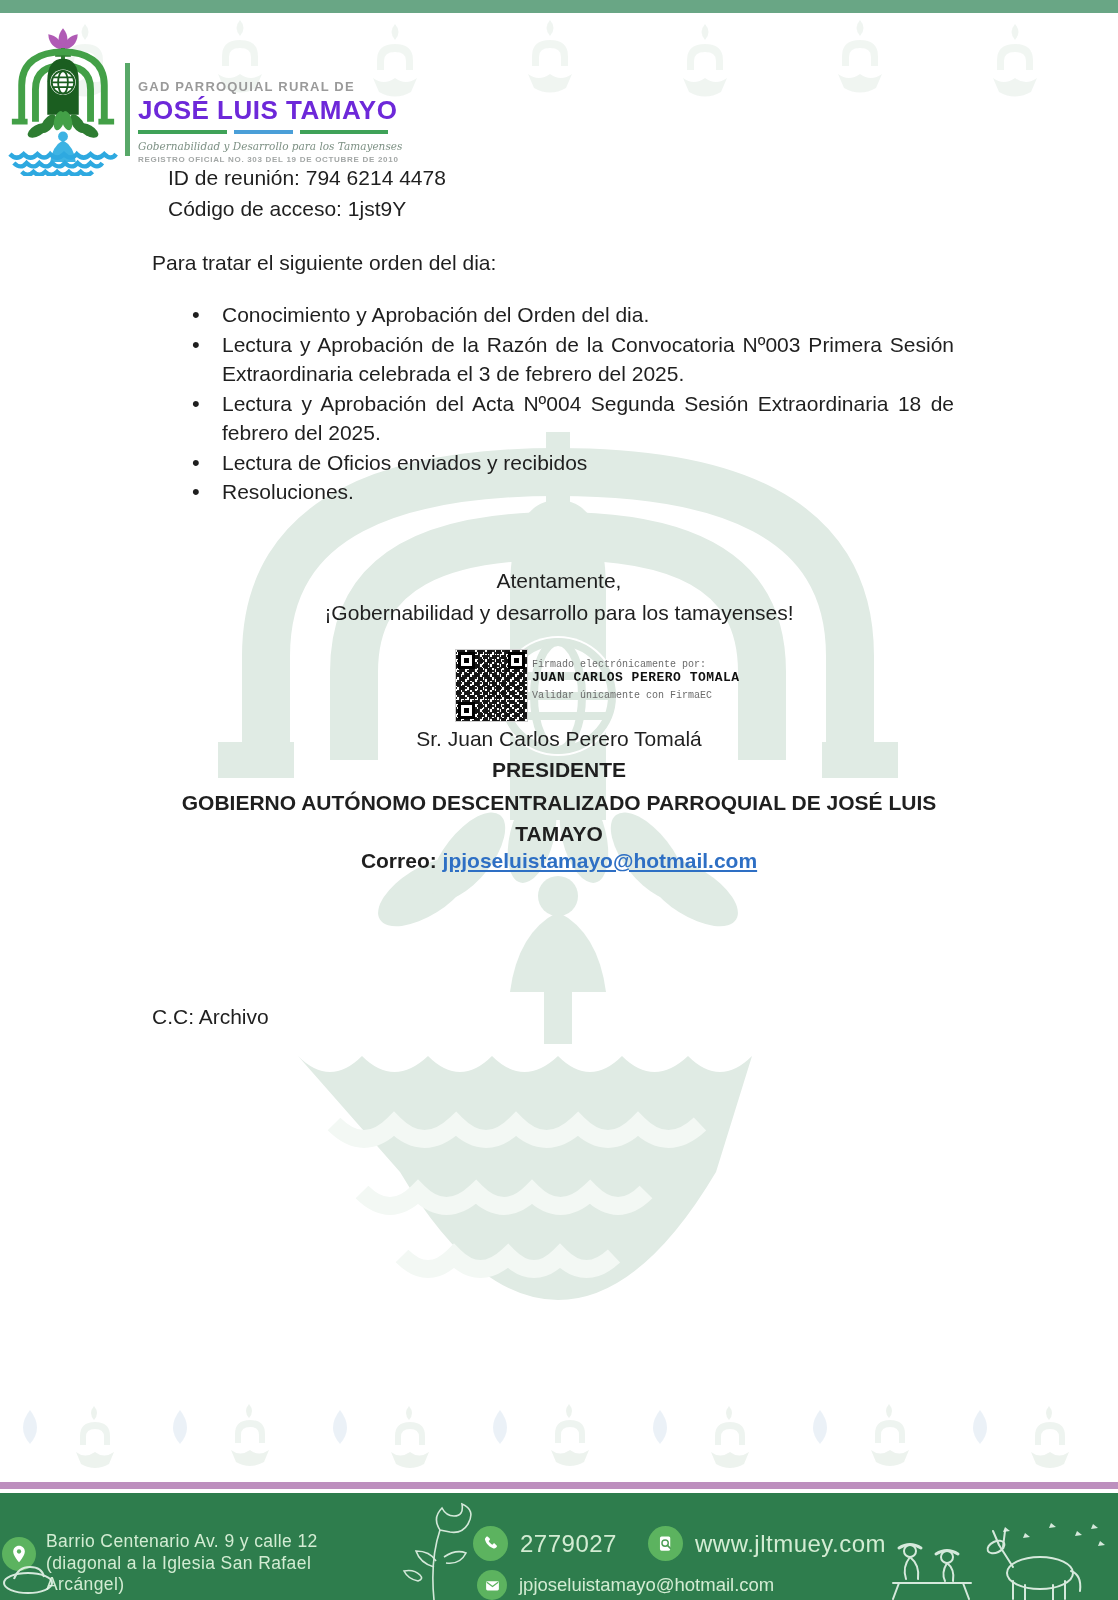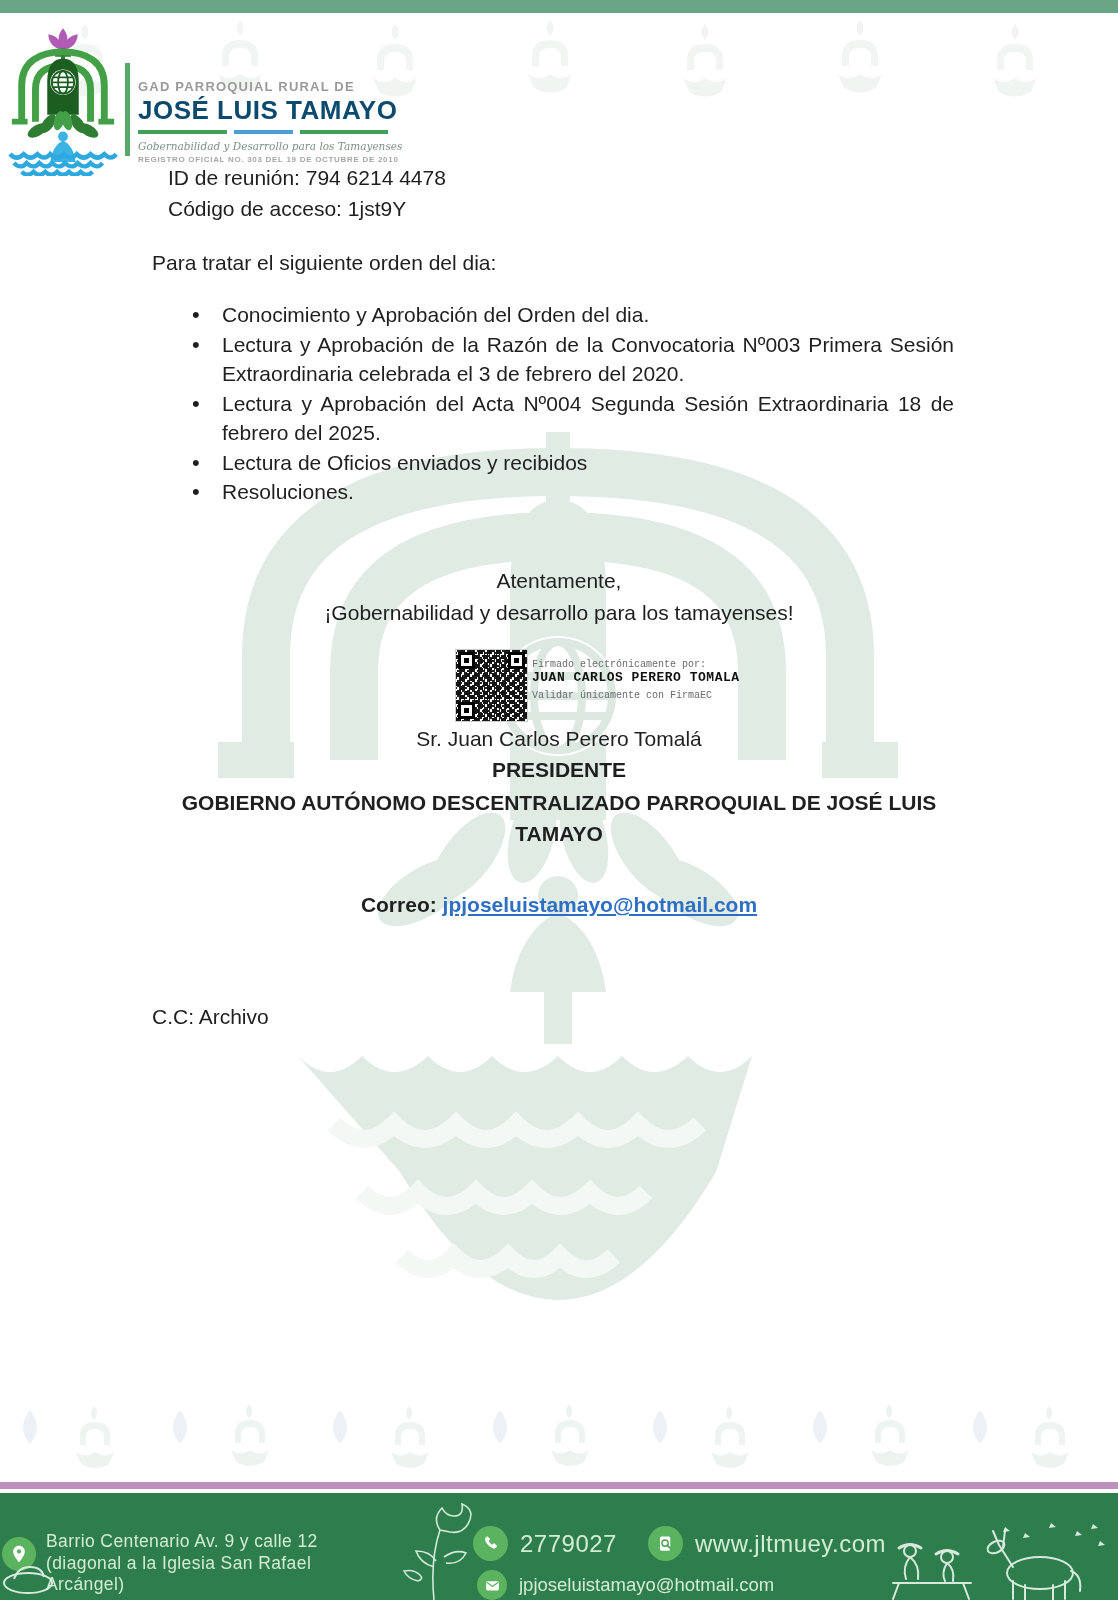--- a/index.html
+++ b/index.html
@@ -19,21 +19,21 @@
   .wm-bottom { top:1392px; height:92px; opacity:.7; }
 
   
   .wm-center { position:absolute; left:178px; top:420px; width:760px; height:880px; pointer-events:none; }
 
   
   .logo { position:absolute; left:4px; top:26px; width:118px; height:150px; }
   .logo-divider { position:absolute; left:125px; top:63px; width:5px; height:93px; background:#58a868; }
   .org-text { position:absolute; left:138px; top:79px; width:300px; }
   .org-super { font-size:13px; letter-spacing:1.2px; color:#9a9a9a; font-weight:bold; }
-  .org-title { font-size:26px; font-weight:bold; color:#0c4a6e; letter-spacing:.5px; margin-top:1px; }
+  .org-title { font-size:26px; font-weight:bold; color:#6d28d9; letter-spacing:.5px; margin-top:1px; }
   .org-rule { display:flex; gap:7px; width:250px; margin-top:4px; }
   .org-rule span { height:4px; }
   .org-rule .g { flex:1.5; background:#3fa258; }
   .org-rule .b { flex:1; background:#4a9fd8; }
   .org-tagline { margin-top:6px; font-family:"DejaVu Serif", serif; font-style:italic; font-size:10.5px; color:#7d9184; }
   .org-registry { margin-top:3px; font-size:8px; letter-spacing:.7px; color:#a3a7a6; font-weight:bold; }
 
   
   .meeting { position:absolute; left:168px; top:162px; font-size:21px; line-height:31px; }
   .intro { position:absolute; left:152px; top:251px; font-size:21px; }
@@ -60,21 +60,21 @@
   .f-tl { left:2px; top:2px; } .f-tr { right:2px; top:2px; } .f-bl { left:2px; bottom:2px; }
   .stamp-text { margin-left:4px; padding-top:10px; width:230px; font-family:"Liberation Mono", monospace; }
   .stamp-tiny { font-size:10px; color:#6b6b6b; white-space:nowrap; }
   .stamp-name { font-size:13px; font-weight:bold; color:#111; line-height:15px; letter-spacing:.5px; width:215px; }
   .stamp-note { margin-top:5px; }
 
   .signer { top:727px; font-size:21px; }
   .sig-title { top:758px; font-size:21px; font-weight:bold; }
   .sig-org { position:absolute; left:167px; top:788px; width:784px; text-align:center;
              font-size:21px; font-weight:bold; line-height:30.5px; }
-  .email-line { top:849px; font-size:21px; font-weight:bold;margin-top:44px; }
+  .email-line { top:849px; font-size:21px; font-weight:bold; }
   .email-link { color:#2e6fc4; text-decoration:underline; cursor:pointer; }
   .cc { position:absolute; left:152px; top:1005px; font-size:21px; }
 
   
   .purple-line { position:absolute; left:0; top:1482px; width:1118px; height:7px; background:#bd8fbe; }
   .footer-green { position:absolute; left:0; top:1493px; width:1118px; height:107px; background:#2e7d4d; overflow:hidden; }
   .f-item { position:absolute; display:flex; align-items:flex-start; }
   .f-circle { border-radius:50%; background:#5cb35f; display:flex; align-items:center; justify-content:center; flex:none; }
   .f-text { color:#d3ecd3; }
   .f-address { left:2px; top:38px; }
@@ -233,21 +233,21 @@
 
   <div class="meeting">
     <div>ID de reunión: 794 6214 4478</div>
     <div>Código de acceso: 1jst9Y</div>
   </div>
 
   <p class="intro">Para tratar el siguiente orden del dia:</p>
 
   <ul class="agenda">
     <li>Conocimiento y Aprobación del Orden del dia.</li>
-    <li>Lectura y Aprobación de la Razón de la Convocatoria Nº003 Primera Sesión Extraordinaria celebrada el 3 de febrero del 2020.</li>
+    <li>Lectura y Aprobación de la Razón de la Convocatoria Nº003 Primera Sesión Extraordinaria celebrada el 3 de febrero del 2025.</li>
     <li>Lectura y Aprobación del Acta Nº004 Segunda Sesión Extraordinaria 18 de febrero del 2025.</li>
     <li>Lectura de Oficios enviados y recibidos</li>
     <li>Resoluciones.</li>
   </ul>
 
   <div class="center closing">Atentamente,</div>
   <div class="center slogan">¡Gobernabilidad y desarrollo para los tamayenses!</div>
 
   <div class="stamp">
     <div class="qr">

